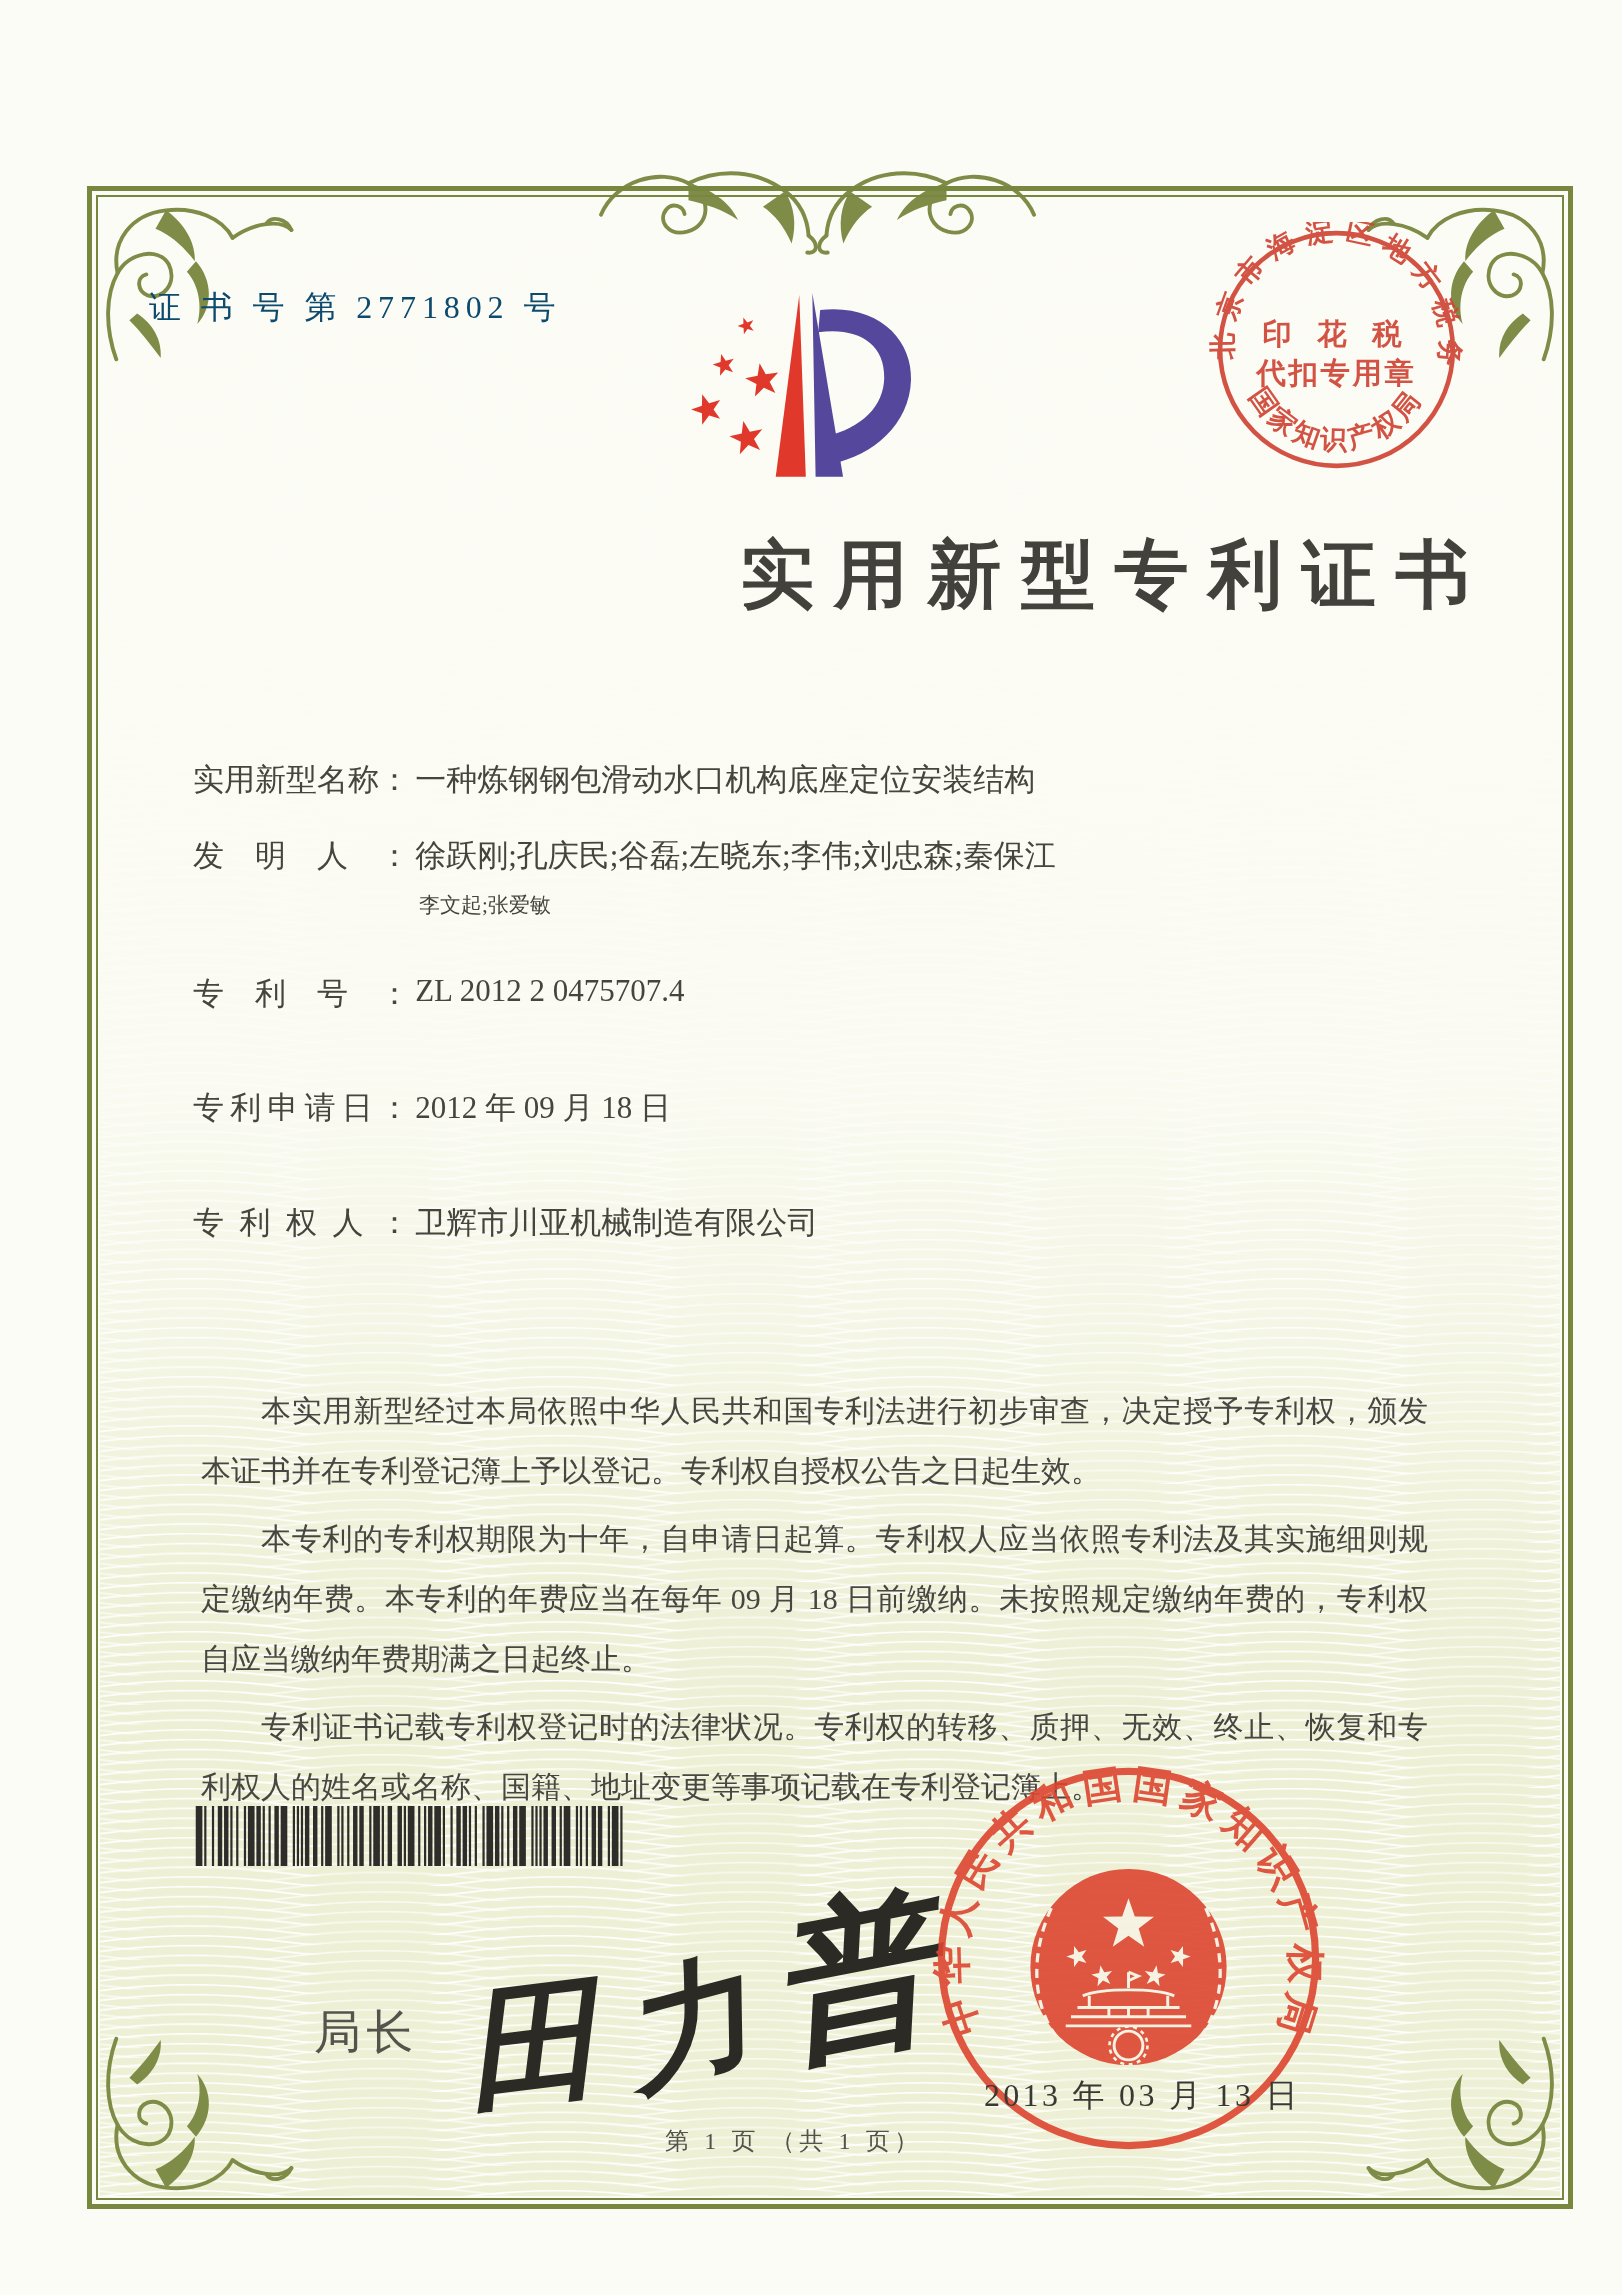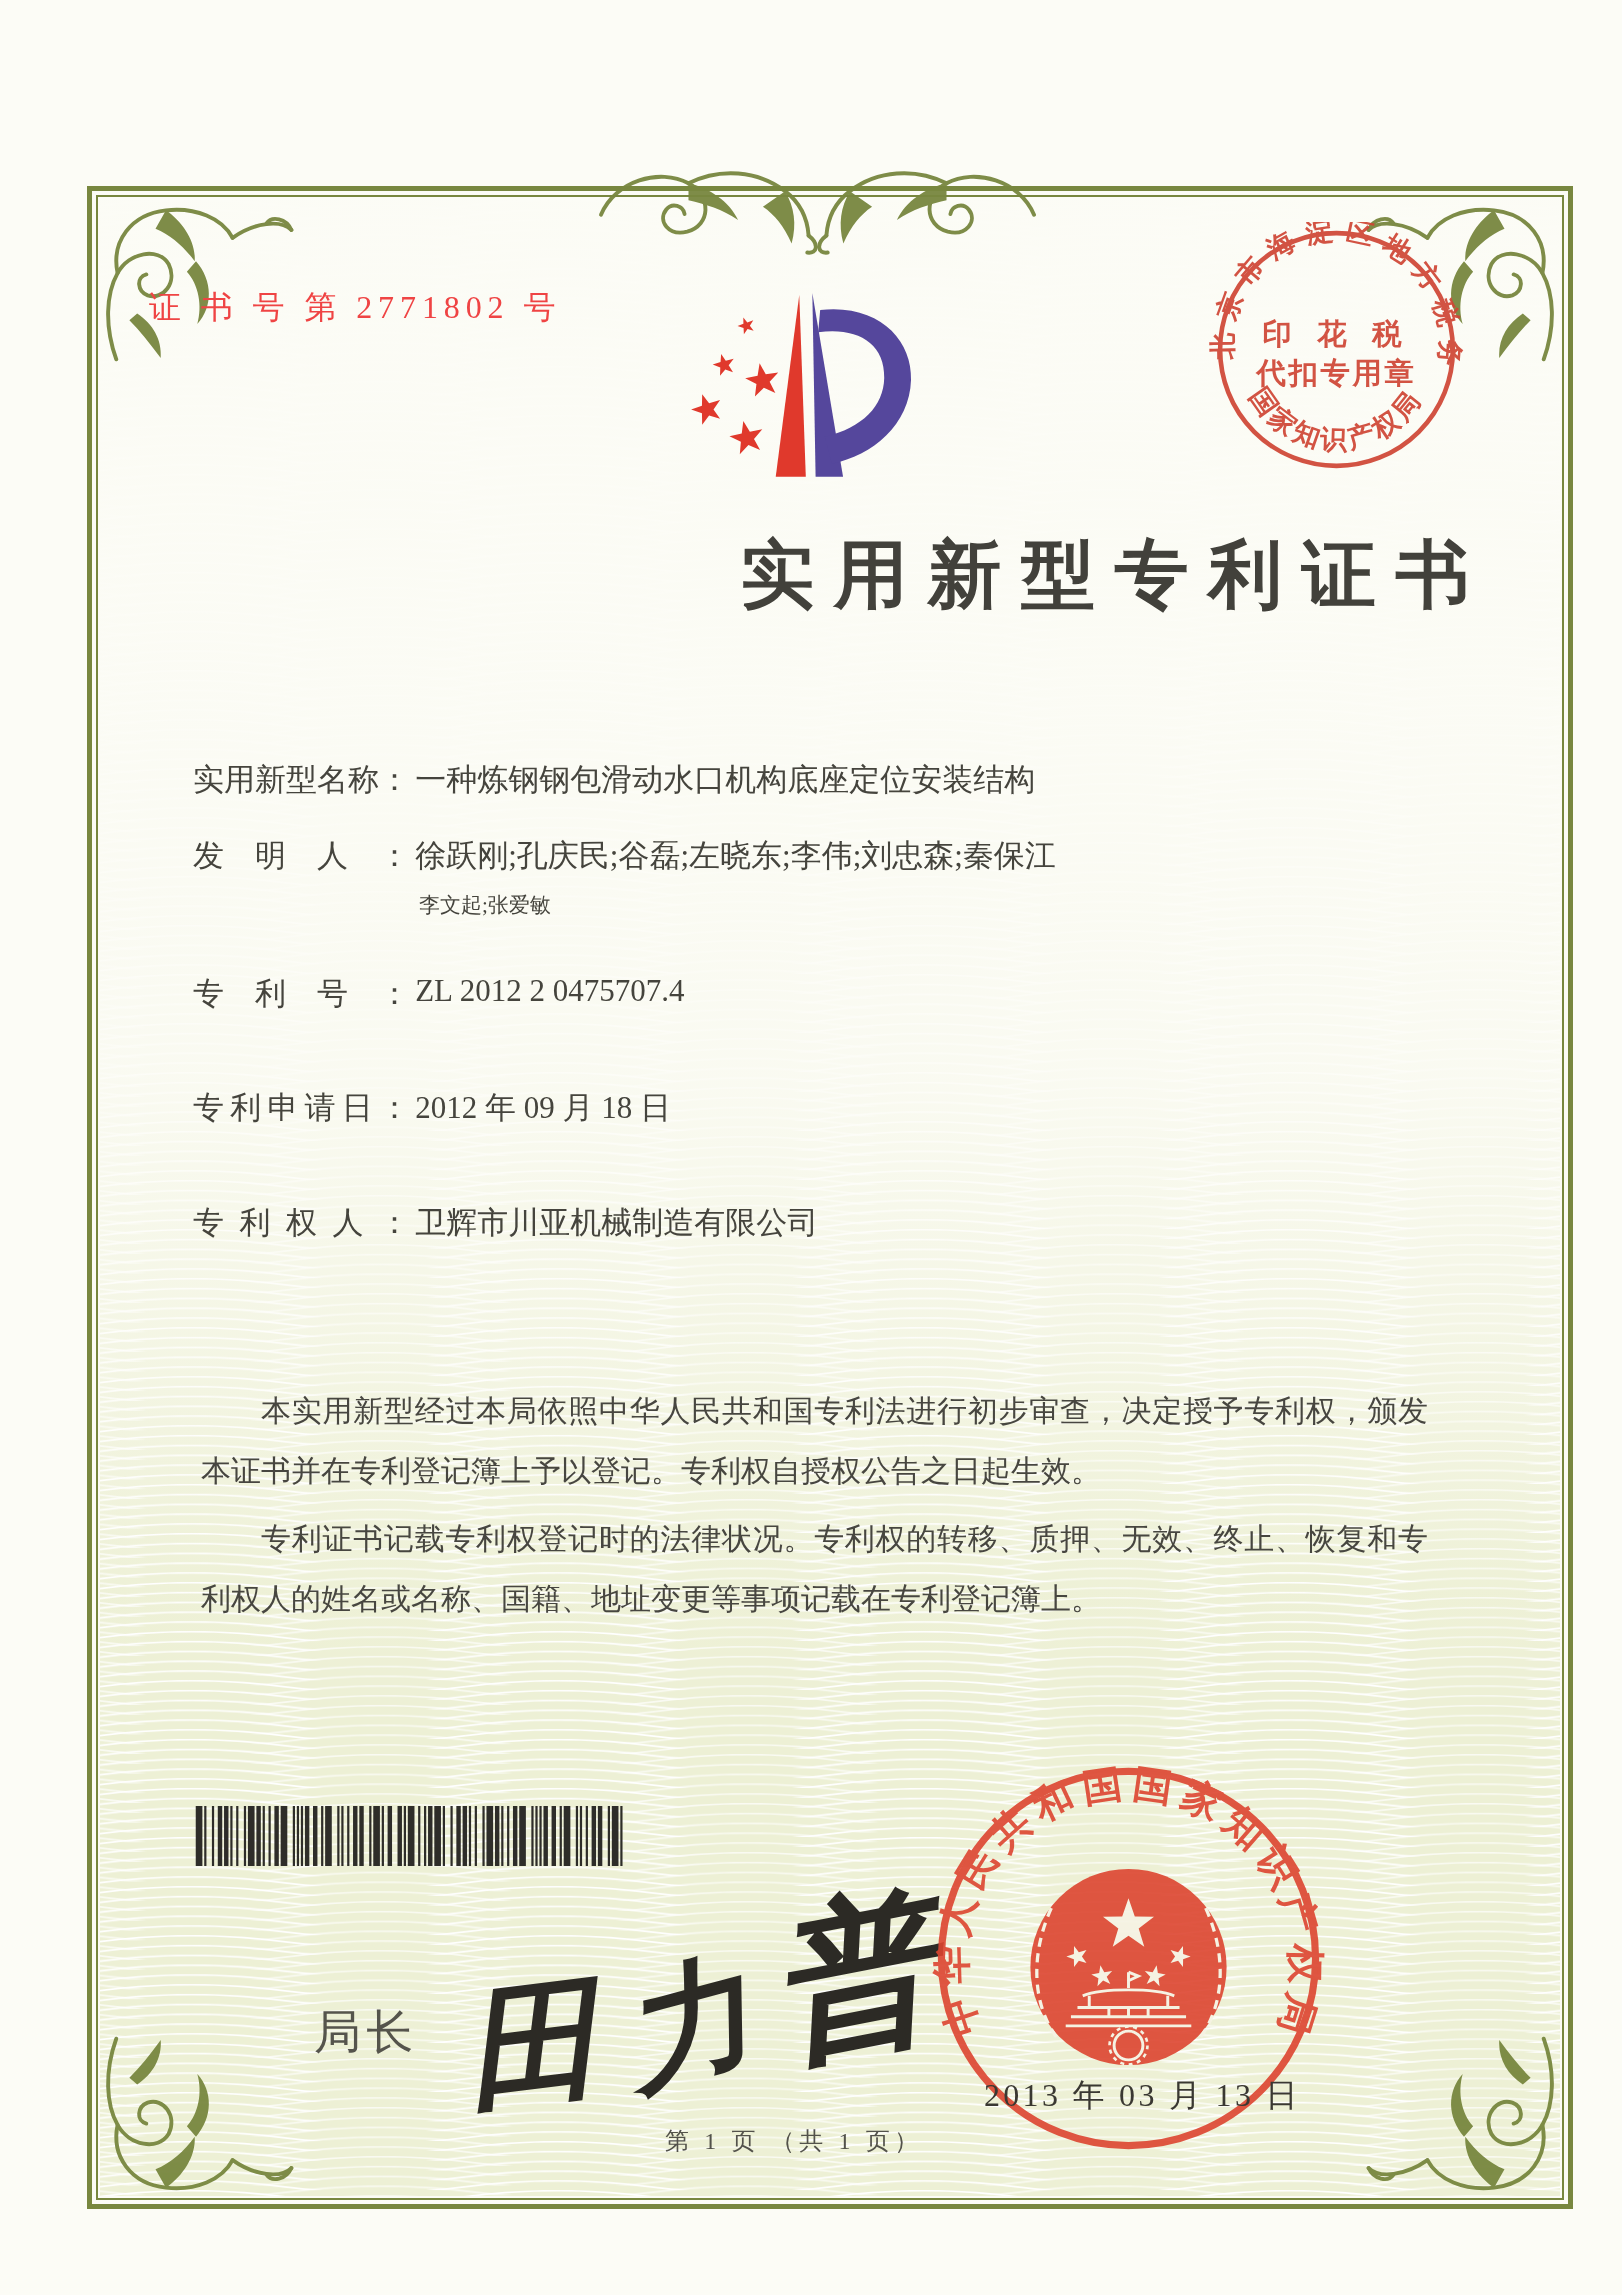--- a/index.html
+++ b/index.html
@@ -10,21 +10,21 @@
   #frame{position:absolute;left:87px;top:186px;width:1486px;height:2023px;
          border:5.9px solid #78873f;box-sizing:border-box;}
   #frame-inner{position:absolute;left:3.9px;top:3.9px;right:3.9px;bottom:3.9px;
          border:2px solid #78873f;}
   #guilloche{position:absolute;left:2px;top:2px;right:2px;bottom:2px;overflow:hidden;}
   #white-fade{position:absolute;left:0;top:0;right:0;bottom:0;
       background:linear-gradient(180deg,rgba(252,252,246,.98) 0%,rgba(252,252,246,.95) 26%,
                  rgba(252,252,246,.86) 44%,rgba(252,252,246,.45) 58%,rgba(252,252,246,.05) 70%,rgba(252,252,246,0) 78%);}
   .ornament{position:absolute;pointer-events:none;opacity:.95;}
   
-  #cert-no{position:absolute;left:149px;top:286px;font-size:32px;letter-spacing:5.9px;color:#ef4444;}
+  #cert-no{position:absolute;left:149px;top:286px;font-size:32px;letter-spacing:5.9px;color:#0c4a6e;}
   #title{position:absolute;left:87px;top:498px;width:1402px;text-align:right;
          font-size:74px;font-weight:700;letter-spacing:19.6px;color:#42413b;margin-top:28px;}
   .field{position:absolute;left:193px;font-size:31px;color:#45443d;white-space:nowrap;}
   .flabel{display:inline-block;width:217px;text-align:justify;text-align-last:justify;vertical-align:top;}
   .fvalue{padding-left:5.2px;}
   .field2{position:absolute;left:419px;font-size:21px;color:#45443d;}
   #paras{position:absolute;left:193px;top:1373px;width:1243px;font-size:30px;line-height:60px;
          text-align:justify;color:#474640;}
   #paras p{margin:8px;text-indent:2em;}
   #barcode{position:absolute;left:195px;top:1806px;}
@@ -153,20 +153,21 @@
   </div>
   <div class="field" style="top:1087px">
     <span class="flabel">专利申请日：</span><span class="fvalue">2012 年 09 月 18 日</span>
   </div>
   <div class="field" style="top:1202px">
     <span class="flabel">专利权人：</span><span class="fvalue">卫辉市川亚机械制造有限公司</span>
   </div>
 
   <div id="paras">
     <p>本实用新型经过本局依照中华人民共和国专利法进行初步审查，决定授予专利权，颁发本证书并在专利登记簿上予以登记。专利权自授权公告之日起生效。</p>
+    <p>本专利的专利权期限为十年，自申请日起算。专利权人应当依照专利法及其实施细则规定缴纳年费。本专利的年费应当在每年 09 月 18 日前缴纳。未按照规定缴纳年费的，专利权自应当缴纳年费期满之日起终止。</p>
     <p>专利证书记载专利权登记时的法律状况。专利权的转移、质押、无效、终止、恢复和专利权人的姓名或名称、国籍、地址变更等事项记载在专利登记簿上。</p>
   </div>
 
   <svg id="barcode" width="458" height="60" viewBox="0 0 700 92">
       <rect x="0.0" y="0" width="10.2" height="92" fill="#2e2d29"></rect>
       <rect x="13.0" y="0" width="3.4" height="92" fill="#2e2d29"></rect>
       <rect x="24.8" y="0" width="3.4" height="92" fill="#2e2d29"></rect>
       <rect x="33.8" y="0" width="6.8" height="92" fill="#2e2d29"></rect>
       <rect x="43.4" y="0" width="6.8" height="92" fill="#2e2d29"></rect>
       <rect x="53.0" y="0" width="3.4" height="92" fill="#2e2d29"></rect>

